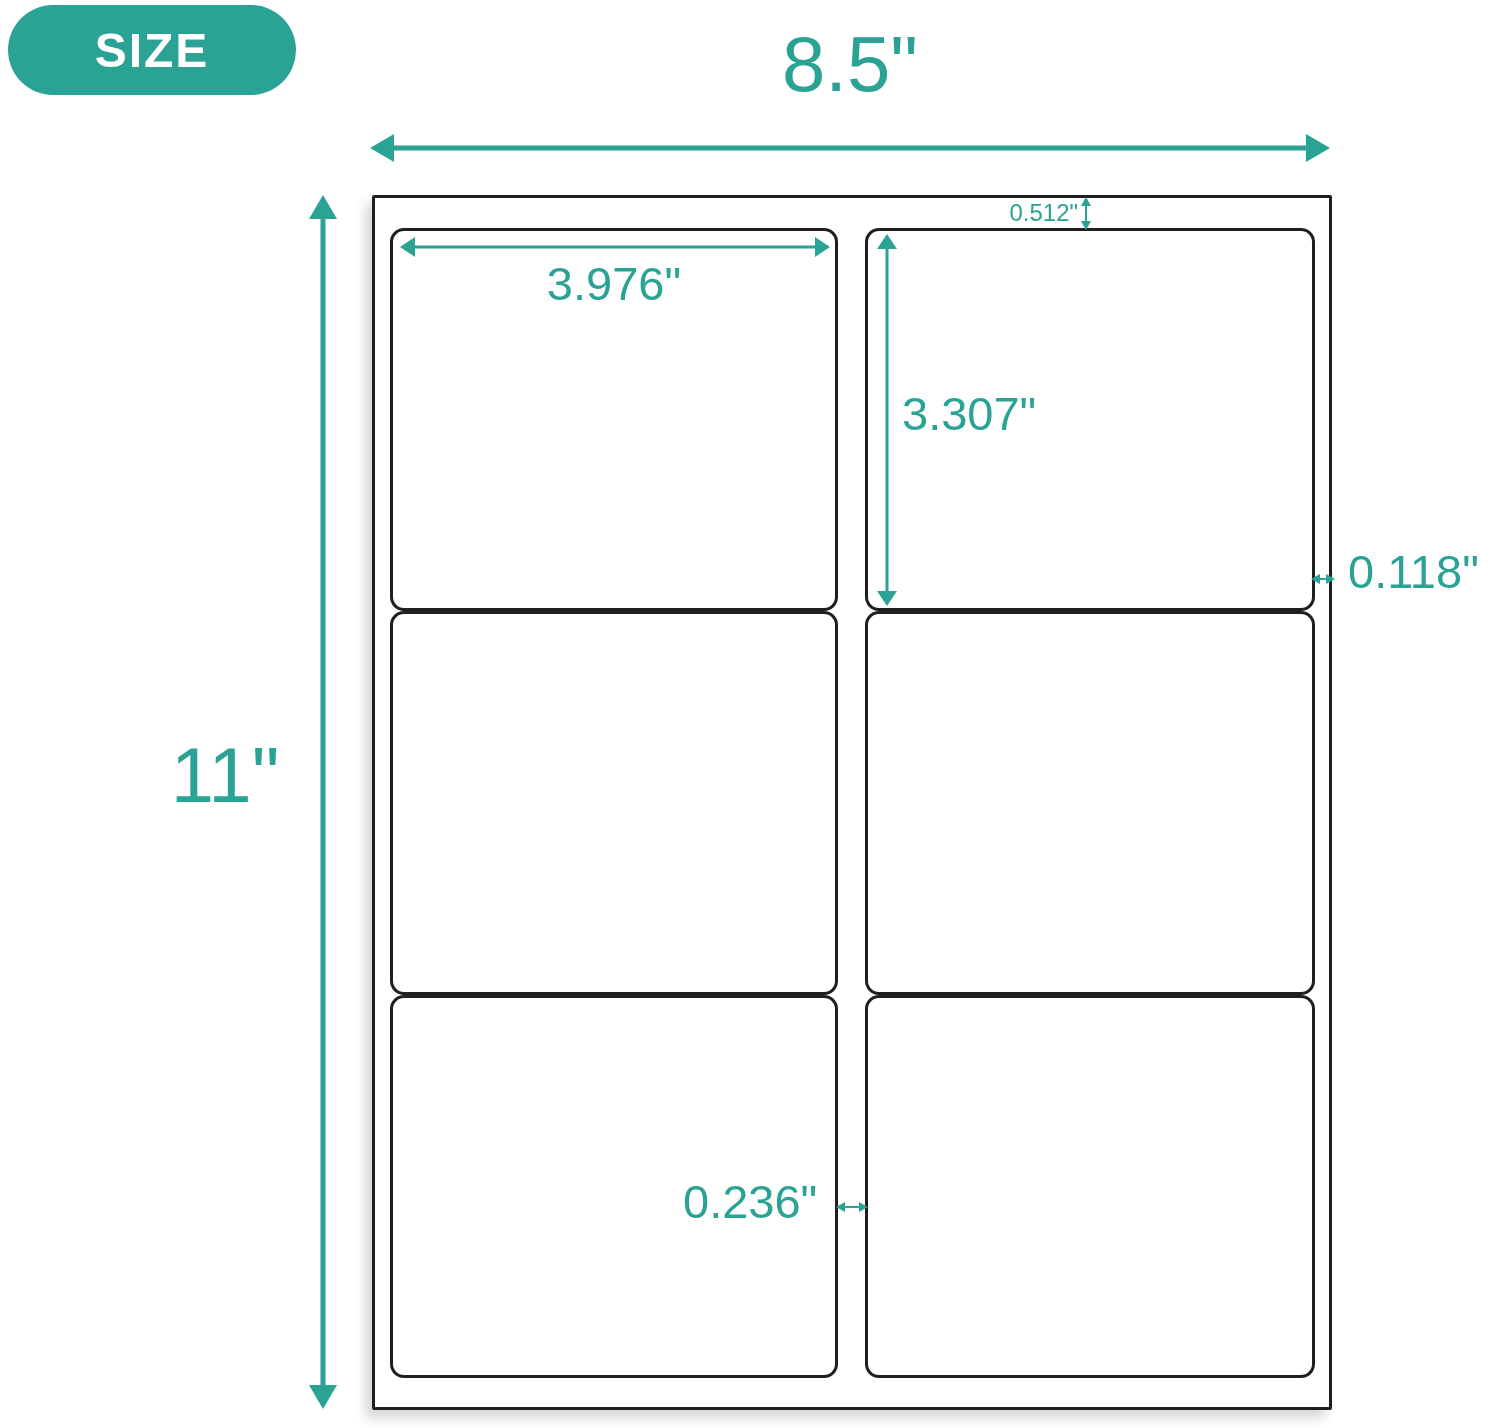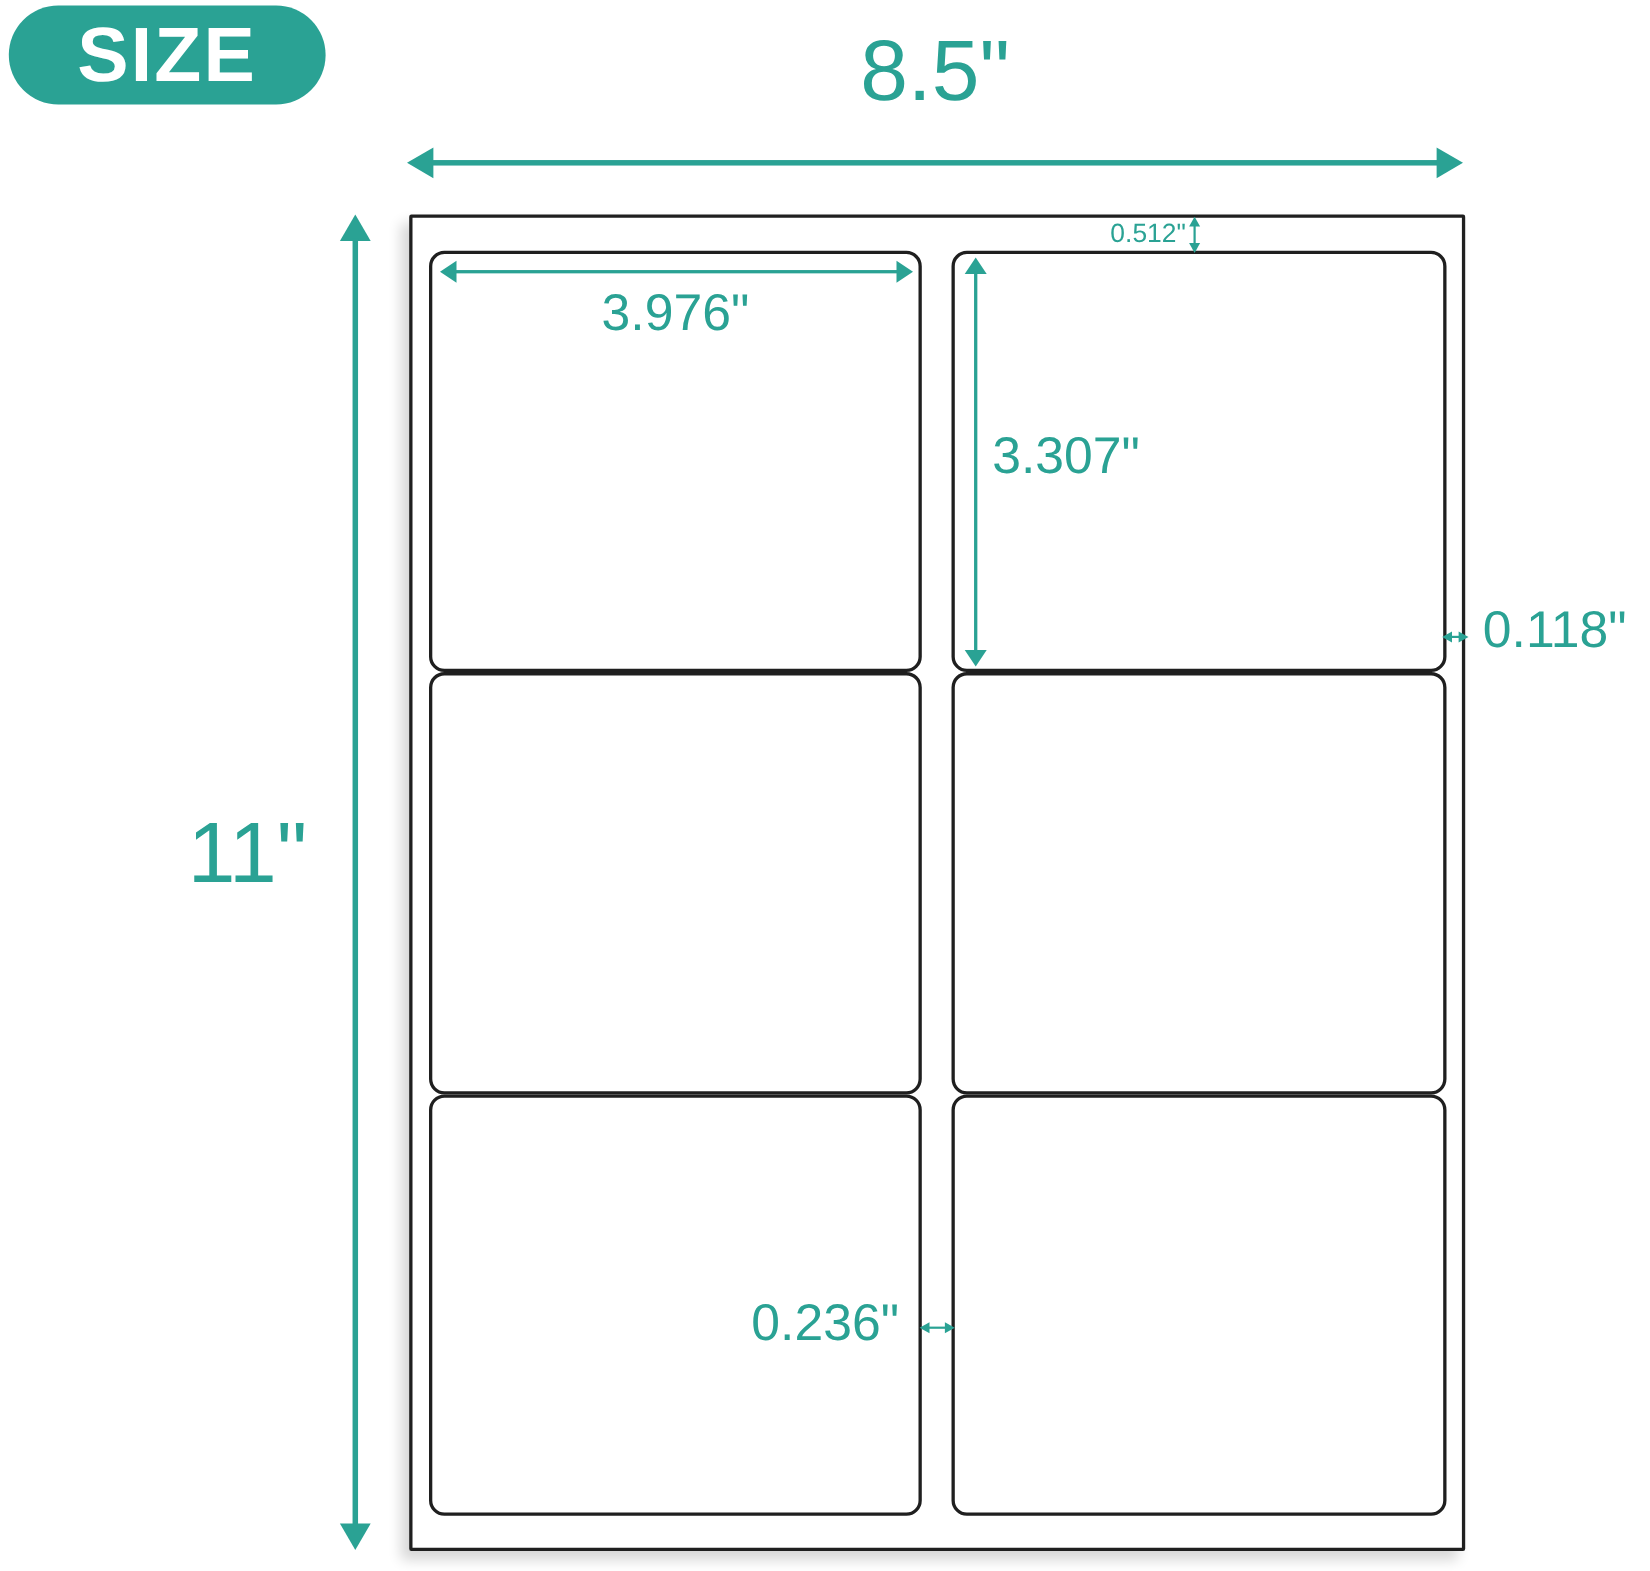--- a/index.html
+++ b/index.html
@@ -7,21 +7,21 @@
     position:relative; width:1500px; height:1428px; background:#ffffff;
     font-family:"Liberation Sans", sans-serif; overflow:hidden;
     --teal:#2AA294; --ink:#1F1F1F;
   }
 
   
   .size-pill {
     position:absolute; left:8px; top:5px; width:288px; height:90px;
     background:var(--teal); border-radius:46px;
     display:flex; align-items:center; justify-content:center;
-    color:#ffffff; font-weight:bold; font-size:70px; letter-spacing:2px;
+    color:#ffffff; font-weight:bold; font-size:48px; letter-spacing:2px;
   }
 
   
   .sheet {
     position:absolute; left:372px; top:195px; width:960px; height:1215px;
     background:#fff; border:3px solid var(--ink); box-sizing:border-box;
     border-radius:2px; box-shadow:-7px 8px 12px rgba(0,0,0,0.16);
   }
   .label-cell {
     position:absolute; box-sizing:border-box; background:#fff;

